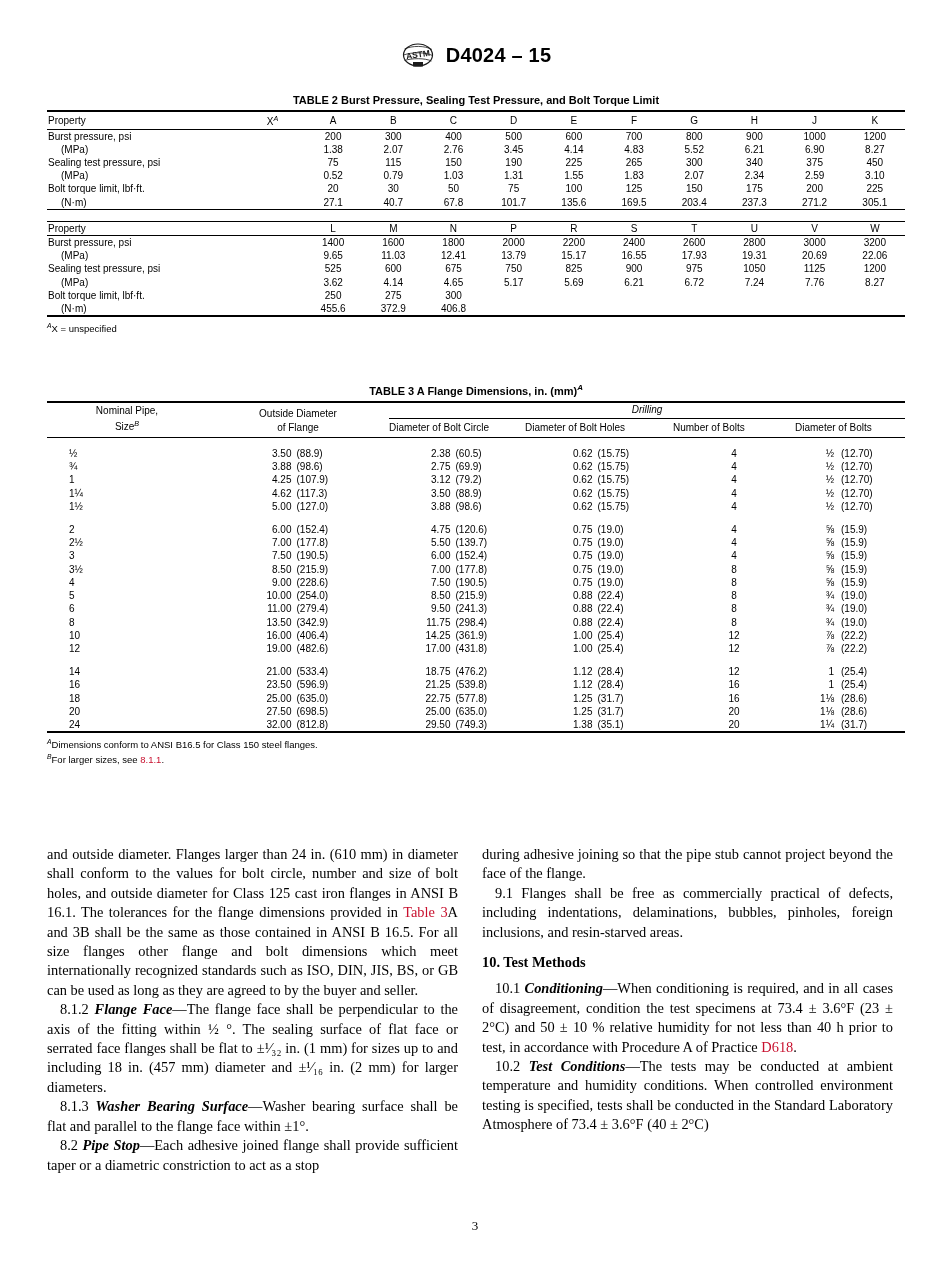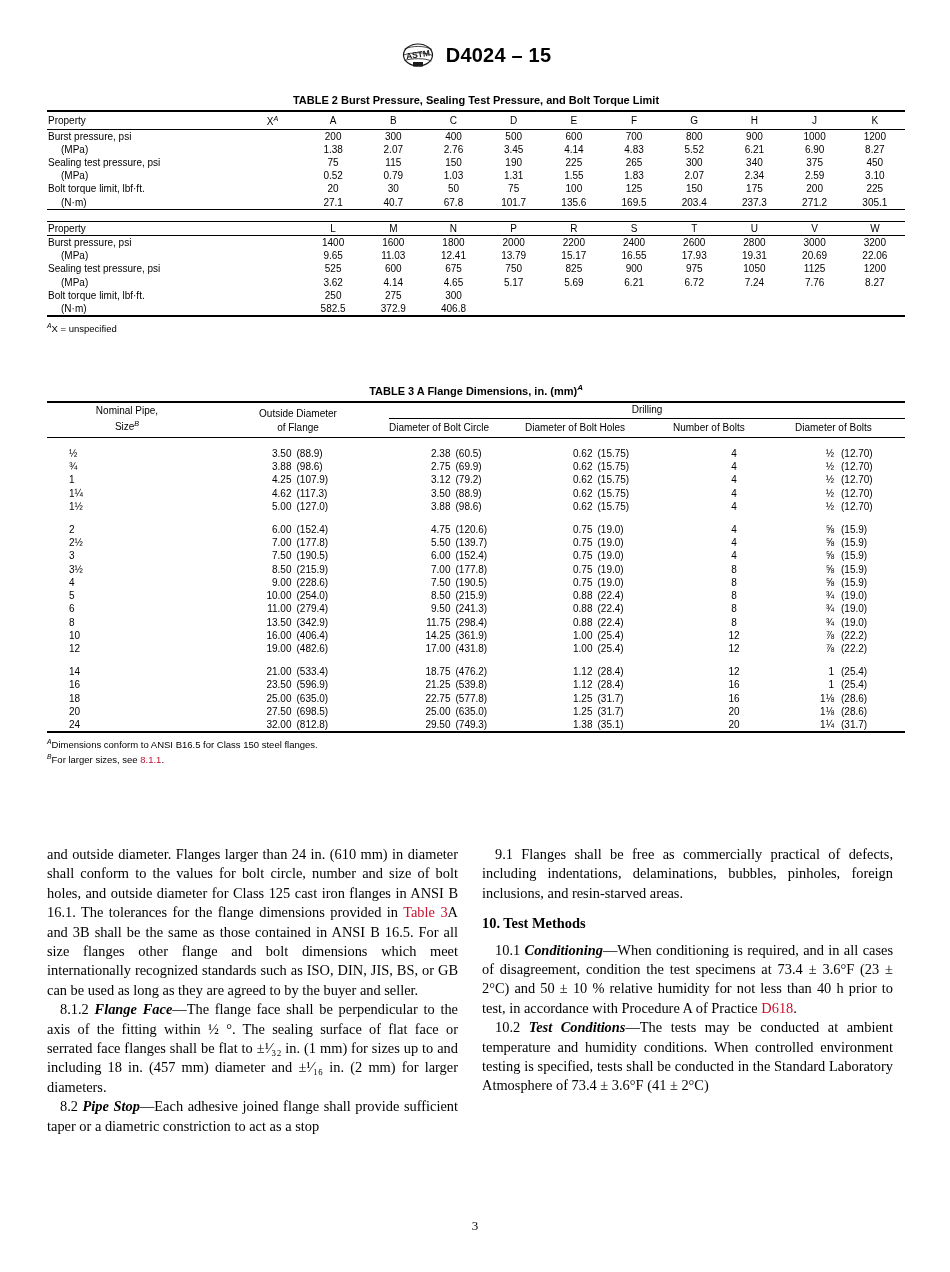--- a/index.html
+++ b/index.html
@@ -105,20 +105,21 @@
     width: 858px;
   }
   #table3-block table.t3 td { text-align: center; }
   #table3-block table.t3 td.size {
     text-align: left;
     padding-left: 22px;
   }
   .t3 th { vertical-align: bottom; }
   .t3 .grphdr {
     padding-bottom: 2px;
+    font-style: italic;
   }
   .t3 .subhdr {
     text-align: left;
     padding: 2px 0 3px 0;
   }
   .t3 .stackhdr {
     text-align: center;
     line-height: 13.5px;
     padding-bottom: 3px;
   }
@@ -404,21 +405,21 @@
           <td></td>
           <td></td>
           <td></td>
           <td></td>
           <td></td>
           <td></td>
         </tr>
         <tr class="lastdata rule-double-bot">
           <td class="prop indent">(N·m)</td>
           <td></td>
-          <td>582.5</td>
+          <td>455.6</td>
           <td>372.9</td>
           <td>406.8</td>
           <td></td>
           <td></td>
           <td></td>
           <td></td>
           <td></td>
           <td></td>
           <td></td>
         </tr>
@@ -638,32 +639,34 @@
     </div>
   </div>
 
   <div class="body-cols">
 
     <div class="col">
       <p class="para"><span>and outside diameter. Flanges larger than 24 in. (610 mm) in diameter shall conform to the values for bolt circle, number and size of bolt holes, and outside diameter for Class 125 cast iron flanges in ANSI B 16.1. The tolerances for the flange dimensions provided in </span><span class="lnk">Table 3</span><span>A and 3B shall be the same as those contained in ANSI B 16.5. For all size flanges other flange and bolt dimensions which meet internationally recognized standards such as ISO, DIN, JIS, BS, or GB can be used as long as they are agreed to by the buyer and seller.</span></p>
 
       <p class="indent"><span>8.1.2</span> <span class="it">Flange Face</span><span>—The flange face shall be perpendicular to the axis of the fitting within ½ °. The sealing surface of flat face or serrated face flanges shall be flat to ±¹⁄₃₂ in. (1 mm) for sizes up to and including 18 in. (457 mm) diameter and ±¹⁄₁₆ in. (2 mm) for larger diameters.</span></p>
 
+      <p class="indent"><span>8.1.3</span> <span class="it">Washer Bearing Surface</span><span>—Washer bearing surface shall be flat and parallel to the flange face within ±1°.</span></p>
 
       <p class="indent para-gap"><span>8.2</span> <span class="it">Pipe Stop</span><span>—Each adhesive joined flange shall provide sufficient taper or a diametric constriction to act as a stop</span></p>
     </div>
 
     <div class="col">
+      <p class="para">during adhesive joining so that the pipe stub cannot project beyond the face of the flange.</p>
 
 
       <p class="indent"><span>9.1</span> <span>Flanges shall be free as commercially practical of defects, including indentations, delaminations, bubbles, pinholes, foreign inclusions, and resin-starved areas.</span></p>
 
       <div class="sec-head">10.  Test Methods</div>
 
       <p class="indent"><span>10.1</span> <span class="it">Conditioning</span><span>—When conditioning is required, and in all cases of disagreement, condition the test specimens at 73.4 ± 3.6°F (23 ± 2°C) and 50 ± 10 % relative humidity for not less than 40 h prior to test, in accordance with Procedure A of Practice </span><span class="lnk">D618</span><span>.</span></p>
 
-      <p class="indent para-gap"><span>10.2</span> <span class="it">Test Conditions</span><span>—The tests may be conducted at ambient temperature and humidity conditions. When controlled environment testing is specified, tests shall be conducted in the Standard Laboratory Atmosphere of 73.4 ± 3.6°F (41 ± 2°C)</span></p>
+      <p class="indent para-gap"><span>10.2</span> <span class="it">Test Conditions</span><span>—The tests may be conducted at ambient temperature and humidity conditions. When controlled environment testing is specified, tests shall be conducted in the Standard Laboratory Atmosphere of 73.4 ± 3.6°F (40 ± 2°C)</span></p>
     </div>
   </div>
 
   <div class="page-number">3</div>
 
 </div>
 
 </body></html>

